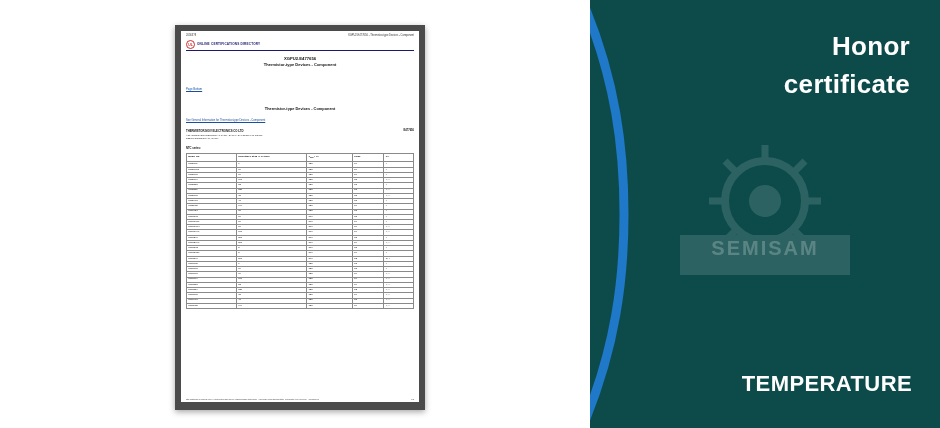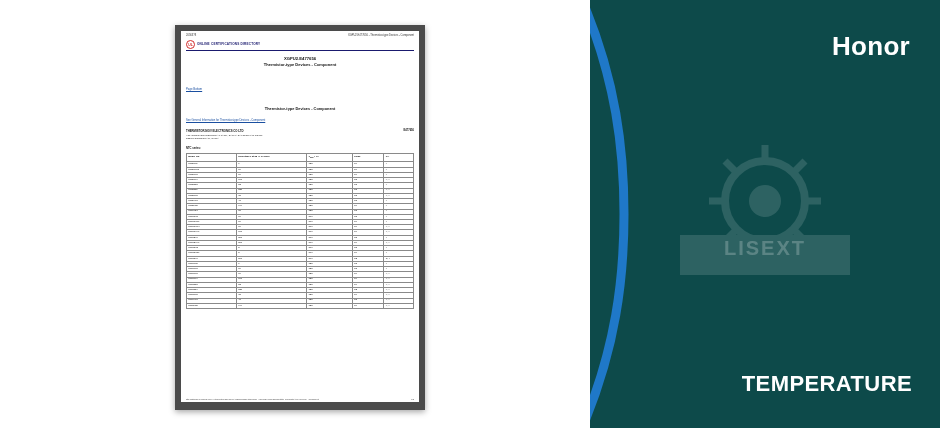--- a/index.html
+++ b/index.html
@@ -378,38 +378,39 @@
 
   <div class="right-pane">
     <svg class="wave" viewBox="0 0 120 428" preserveAspectRatio="none">
       <path d="M120,0 L62,0 C96,80 104,150 104,214 C104,278 96,348 62,428 L120,428 Z" fill="#0d4a4a"></path>
       <path d="M62,0 C96,80 104,150 104,214 C104,278 96,348 62,428" fill="none" stroke="#1f78c8" stroke-width="9"></path>
     </svg>
 
     <div class="right-content">
       <div class="honor">
         <div>Honor</div>
+        <div>certificate</div>
       </div>
 
       <svg class="watermark" viewBox="0 0 230 150">
         <circle cx="115" cy="62" r="40" fill="none" stroke="#ffffff" stroke-width="8"></circle>
         <circle cx="115" cy="62" r="16" fill="#ffffff"></circle>
         <g stroke="#ffffff" stroke-width="7">
           <line x1="115" y1="6" x2="115" y2="26"></line>
           <line x1="115" y1="98" x2="115" y2="118"></line>
           <line x1="59" y1="62" x2="79" y2="62"></line>
           <line x1="151" y1="62" x2="171" y2="62"></line>
           <line x1="75" y1="22" x2="89" y2="36"></line>
           <line x1="141" y1="88" x2="155" y2="102"></line>
           <line x1="155" y1="22" x2="141" y2="36"></line>
           <line x1="89" y1="88" x2="75" y2="102"></line>
         </g>
         <rect x="30" y="96" width="170" height="40" fill="#ffffff"></rect>
       </svg>
-      <div class="wm-text">LISEXT</div>
+      <div class="wm-text">SEMISAM</div>
 
       <div class="temp">
         <div>TEMPERATURE</div>
       </div>
     </div>
   </div>
 
 </div>
 
 </body></html>

